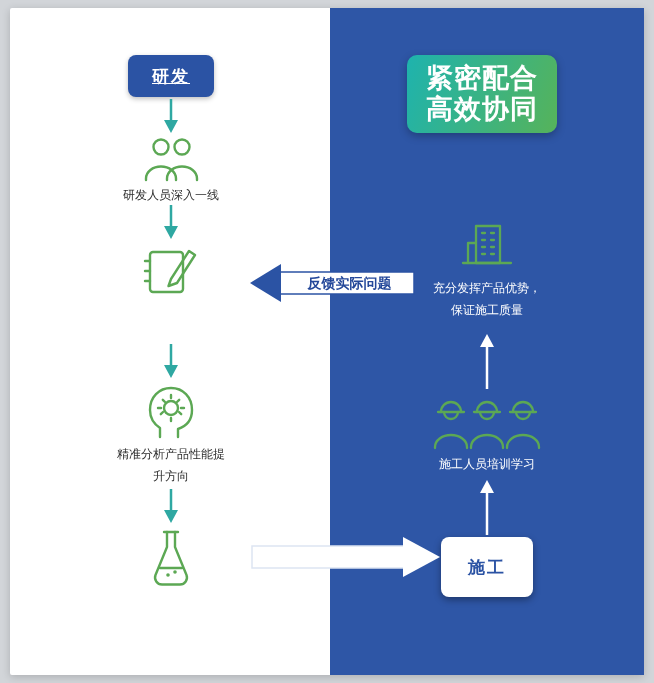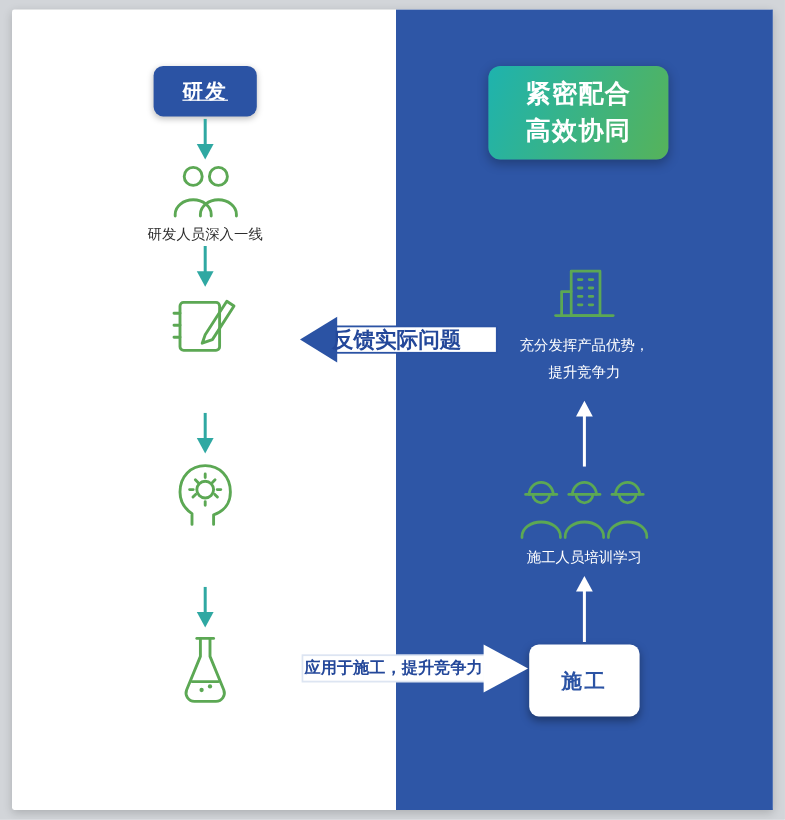--- a/index.html
+++ b/index.html
@@ -43,21 +43,21 @@
   }
   .label.on-blue{color:#ffffff;}
   .icon{position:absolute;color:#5ca854;display:block;}
   .flow-arrow{position:absolute;display:block;}
   .teal{color:#2fa8a2;}
   .white{color:#ffffff;}
   .badge{
     position:absolute;
     background:linear-gradient(110deg,#1eb3ae 0%,#56b35a 100%);
     color:#ffffff;
-    font-size:21px;font-weight:700;line-height:31px;
+    font-size:27px;font-weight:700;line-height:31px;
     letter-spacing:1px;
     border-radius:10px;
     display:flex;align-items:center;justify-content:center;
     text-align:center;white-space:pre-line;
     box-shadow:0 3px 9px rgba(0,0,0,.28);
   }
   .connector{position:absolute;}
   .connector svg{position:absolute;left:0;top:0;display:block;}
   .connector-label{
     position:absolute;
@@ -114,20 +114,22 @@
     </svg>
 
     <svg class="icon" style="left:133px;top:372px;" width="56" height="60" viewBox="0 0 56 60">
       <g fill="none" stroke="currentColor" stroke-width="2.4" stroke-linecap="round" stroke-linejoin="round">
         <path d="M35 57v-8c9-3 14-10 14-19C49 17 40 8 28 8S7 17 7 30c0 8 4 14 10 18v9"></path>
         <circle cx="28" cy="28" r="7"></circle>
         <path d="M28 18v-3M28 41v-3M18 28h-3M41 28h-3M22 22l-2.2-2.2M38.2 34.2L36 32M34 22l2.2-2.2M17.8 34.2L20 32"></path>
       </g>
     </svg>
 
+    <div class="label" style="left:81px;top:435px;width:160px;">精准分析产品性能提
+升方向</div>
 
     <svg class="flow-arrow teal" style="left:152px;top:481px;" width="18" height="36" viewBox="0 0 18 36">
       <path d="M9 0v22" stroke="currentColor" stroke-width="2.5" fill="none"></path>
       <path d="M2 21h14L9 34z" fill="currentColor"></path>
     </svg>
 
     <svg class="icon" style="left:133px;top:519px;" width="56" height="62" viewBox="0 0 56 62">
       <g fill="none" stroke="currentColor" stroke-width="2.4" stroke-linecap="round" stroke-linejoin="round">
         <path d="M21 5h14"></path>
         <path d="M24 5v15L12.5 48a7 7 0 0 0 6.5 9.5h18A7 7 0 0 0 43.5 48L32 20V5"></path>
@@ -144,21 +146,21 @@
     <svg class="icon" style="left:448px;top:213px;" width="58" height="48" viewBox="0 0 58 48">
       <g fill="none" stroke="currentColor" stroke-width="2.3" stroke-linecap="round" stroke-linejoin="round">
         <rect x="18" y="5" width="24" height="37"></rect>
         <path d="M10 42V22h8"></path>
         <path d="M5 42h48"></path>
         <path d="M24 12h3M33 12h3M24 19h3M33 19h3M24 26h3M33 26h3M24 33h3M33 33h3"></path>
       </g>
     </svg>
 
     <div class="label on-blue" style="left:392px;top:269px;width:170px;">充分发挥产品优势，
-提升竞争力</div>
+保证施工质量</div>
 
     <svg class="flow-arrow white" style="left:468px;top:323px;" width="18" height="58" viewBox="0 0 18 58">
       <path d="M9 58V15" stroke="currentColor" stroke-width="2.5" fill="none"></path>
       <path d="M2 16h14L9 3z" fill="currentColor"></path>
     </svg>
 
     <svg class="icon" style="left:421px;top:387px;" width="112" height="56" viewBox="0 0 112 56">
       <g fill="none" stroke="currentColor" stroke-width="2.3" stroke-linecap="round" stroke-linejoin="round">
         <g>
           <path d="M10 17a10 10 0 0 1 20 0"></path>
@@ -190,25 +192,24 @@
 
     <div class="node node-white" style="left:431px;top:529px;width:92px;height:60px;">
       <span>施工</span>
     </div>
 
     <div class="connector" style="left:238px;top:255px;width:168px;height:40px;">
       <svg width="168" height="40" viewBox="0 0 168 40">
         <rect x="31" y="9" width="135" height="22" fill="#ffffff" stroke="#2b53a4" stroke-width="1.5"></rect>
         <path d="M33 1 2 20l31 19z" fill="#2b53a4"></path>
       </svg>
-      <div class="connector-label" style="left:15px;top:9px;width:135px;line-height:22px;font-size:18px;">反馈实际问题</div>
+      <div class="connector-label" style="left:34px;top:9px;width:135px;line-height:22px;font-size:14px;">反馈实际问题</div>
     </div>
 
     <div class="connector" style="left:241px;top:527px;width:190px;height:44px;">
       <svg width="190" height="44" viewBox="0 0 190 44">
         <rect x="1" y="11" width="152" height="22" fill="#ffffff" stroke="#dde5f2" stroke-width="1.5"></rect>
         <path d="M152 2l37 20-37 20z" fill="#ffffff"></path>
       </svg>
-      <div class="connector-label" style="left:1px;top:11px;width:152px;line-height:22px;font-size:13.5px;">应用于施工，提升竞争力</div>
     </div>
 
   </div>
 </div>
 
 </body></html>

